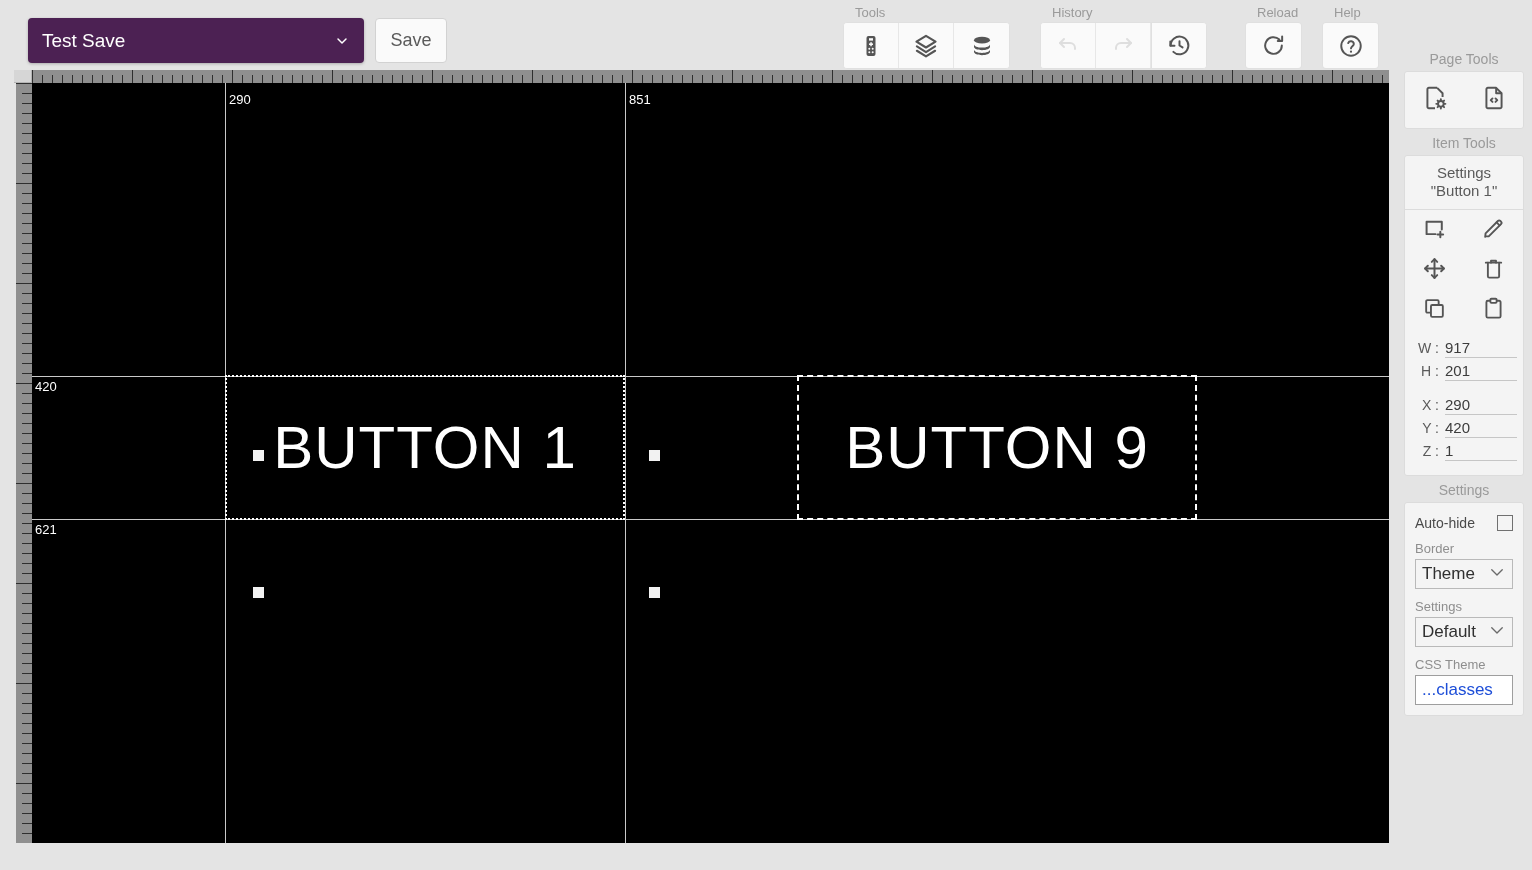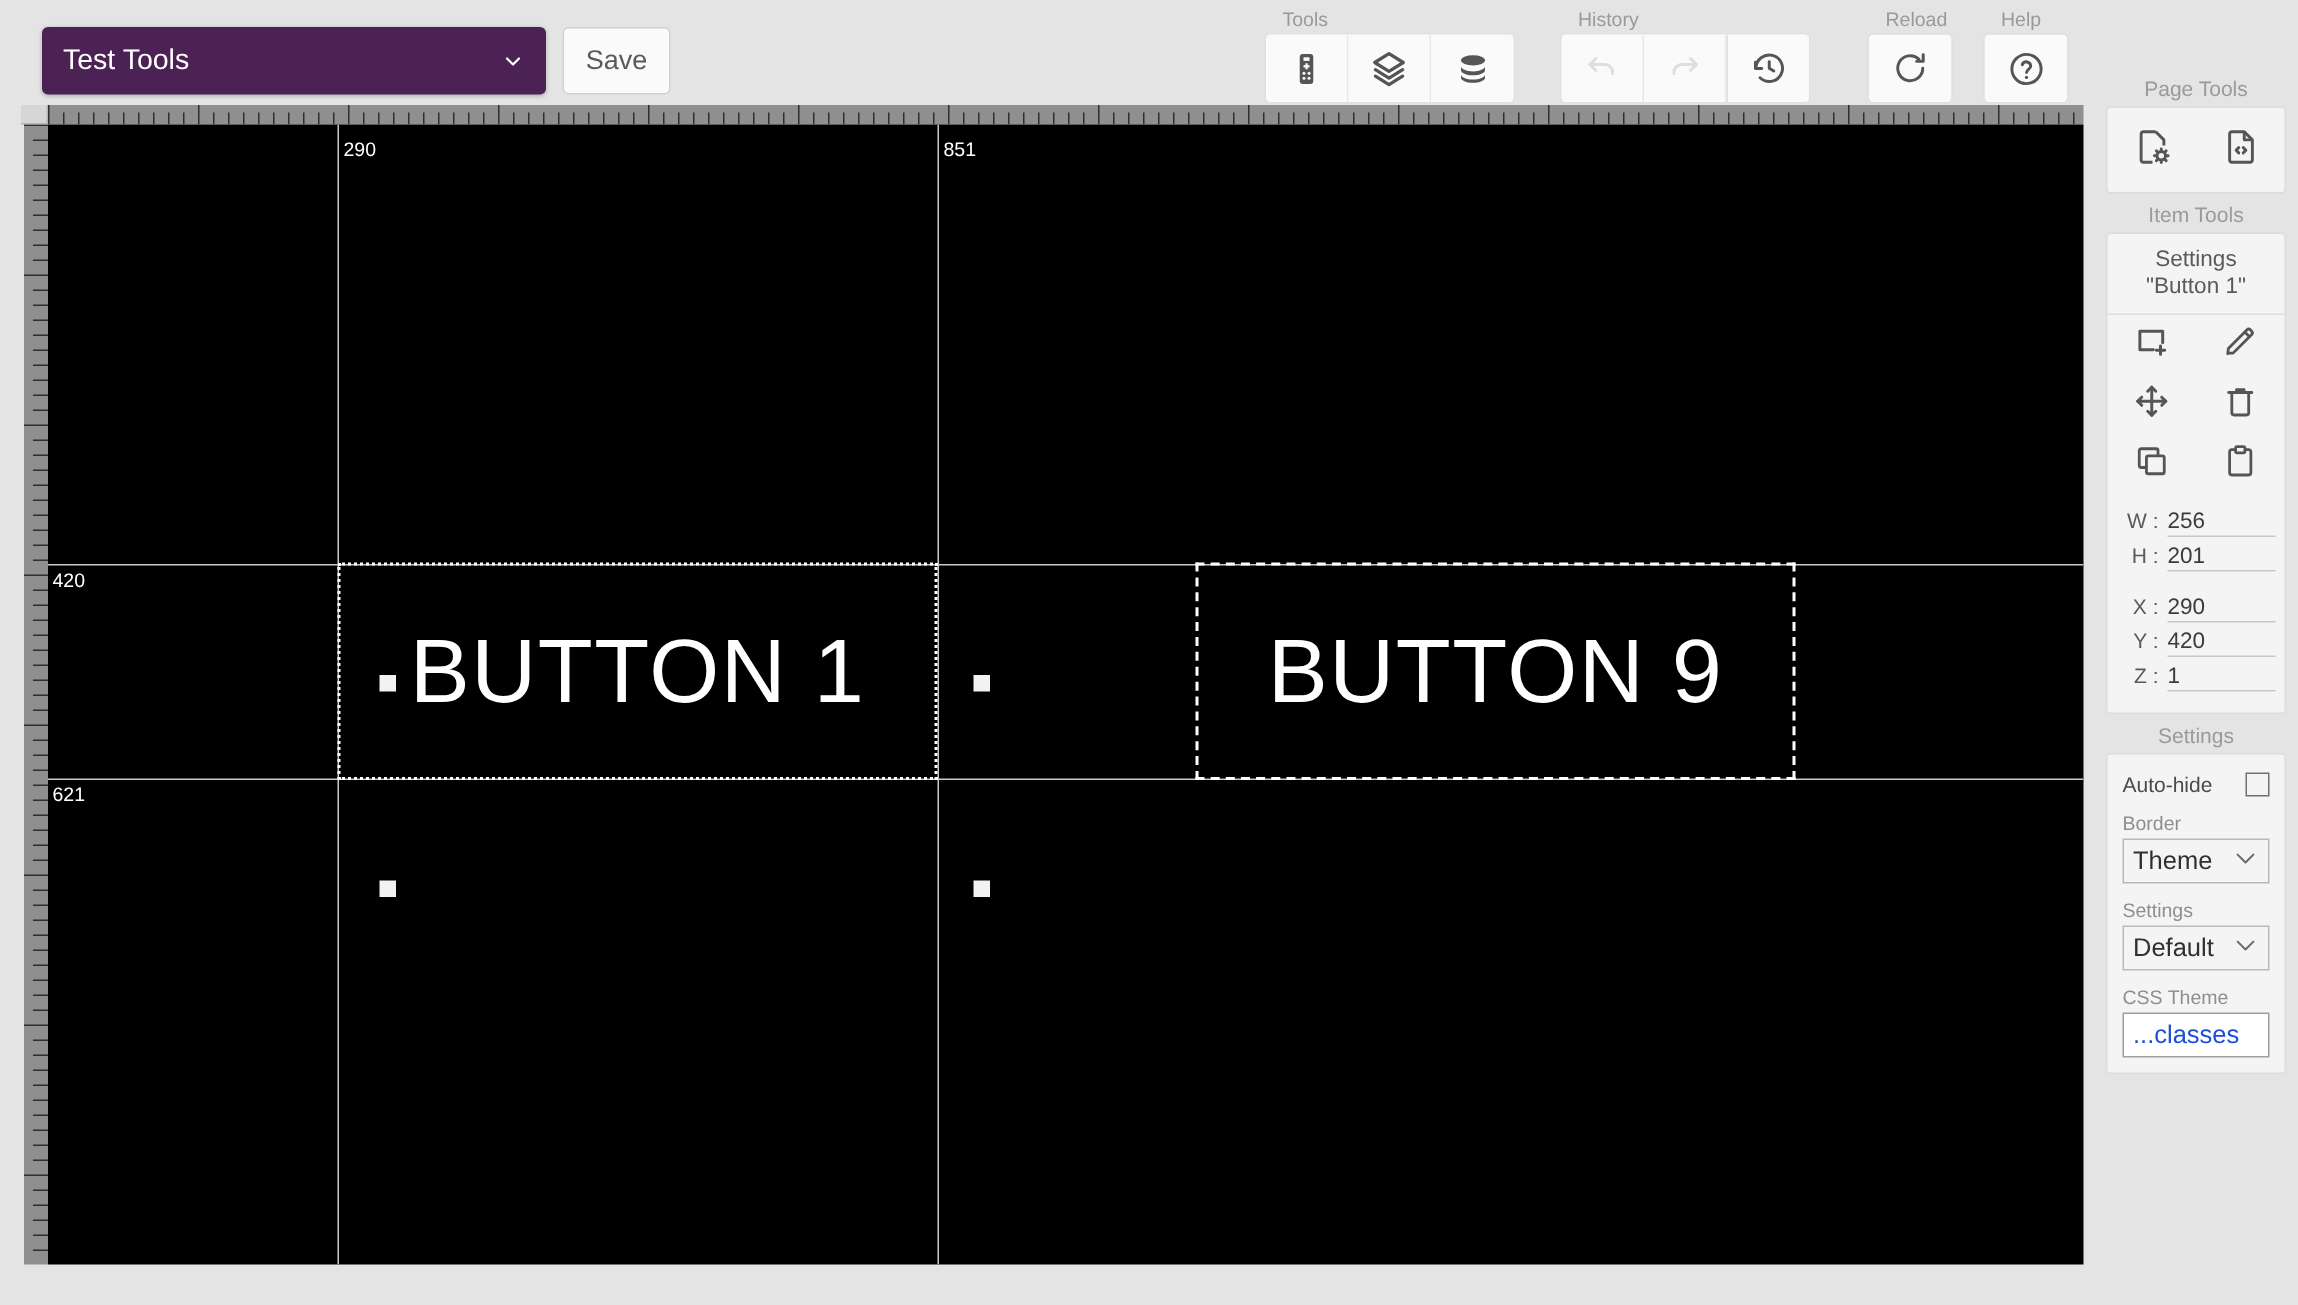--- a/index.html
+++ b/index.html
@@ -144,21 +144,21 @@
   .txtin .ph { font-size: 17px; color: #1d4ed8; }
 </style>
 </head>
 <body>
 
 <div id="app">
 
   <div id="header">
 
     <div id="menu-select">
-      <span class="ml">Test Tools</span>
+      <span class="ml">Test Save</span>
       <span class="chev">
         <svg viewBox="0 0 24 24" width="16" height="16">
             <path d="M6 9l6 6 6-6" fill="none" stroke="#ffffff" stroke-width="2.2" stroke-linecap="round" stroke-linejoin="round"></path>
           </svg>
       </span>
     </div>
 
     <div id="save-button">
       <span>Save</span>
     </div>
@@ -589,21 +589,21 @@
               <path d="M9 4.6H6.6a1.4 1.4 0 0 0-1.4 1.4v13.4a1.4 1.4 0 0 0 1.4 1.4h10.8a1.4 1.4 0 0 0 1.4-1.4V6a1.4 1.4 0 0 0-1.4-1.4H15"></path>
               <rect x="9" y="2.6" width="6" height="4" rx="1"></rect>
             </svg>
           </span>
         </div>
       </div>
 
       <div class="dims">
         <div class="dimrow">
           <span class="k">W :</span>
-          <span class="v">256</span>
+          <span class="v">917</span>
         </div>
         <div class="dimrow">
           <span class="k">H :</span>
           <span class="v">201</span>
         </div>
         <div class="dim-gap"></div>
         <div class="dimrow">
           <span class="k">X :</span>
           <span class="v">290</span>
         </div>

